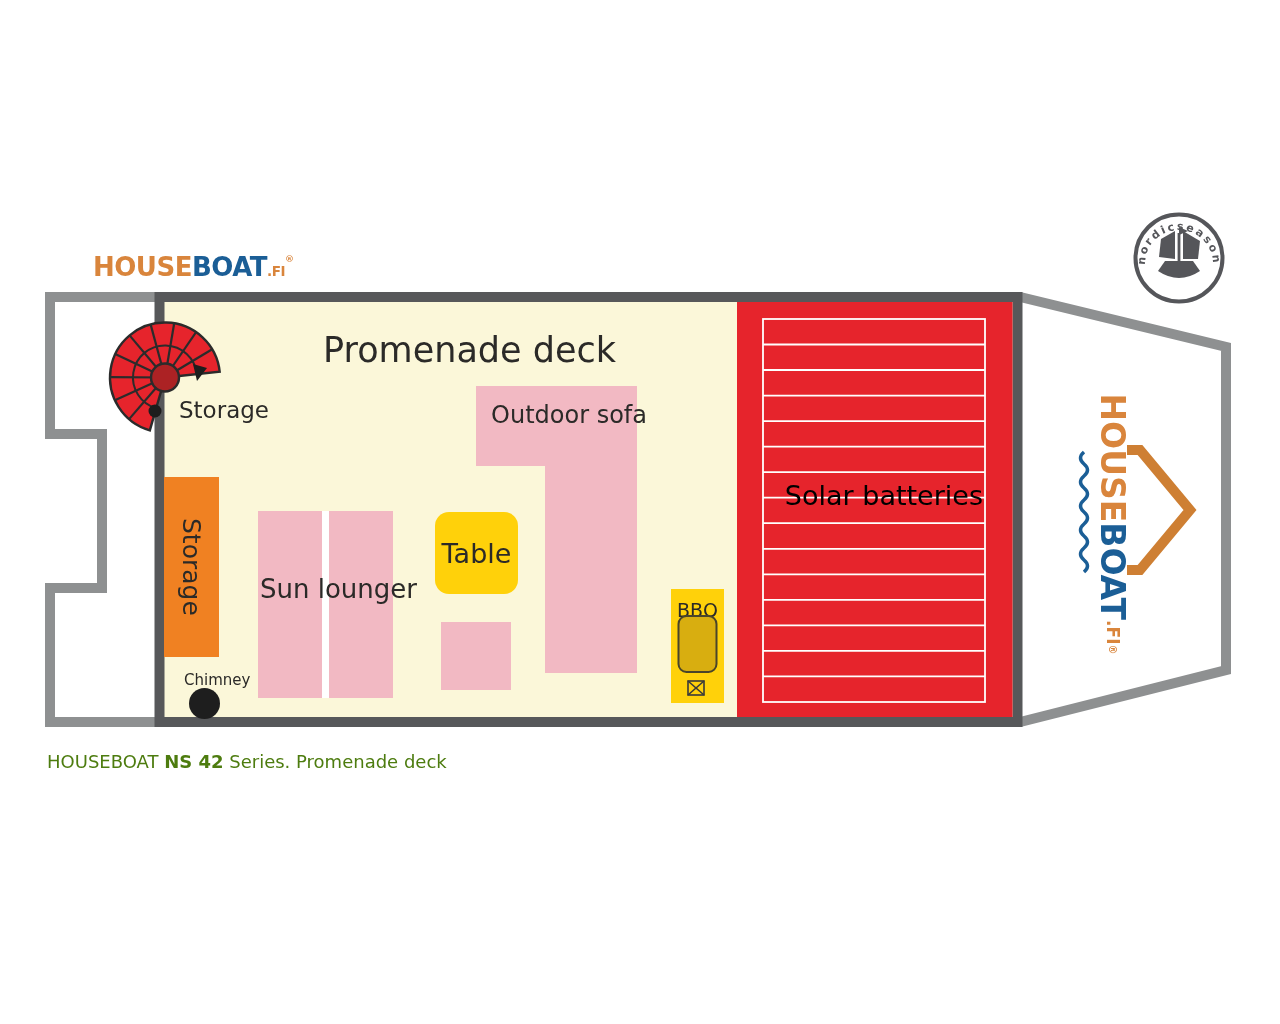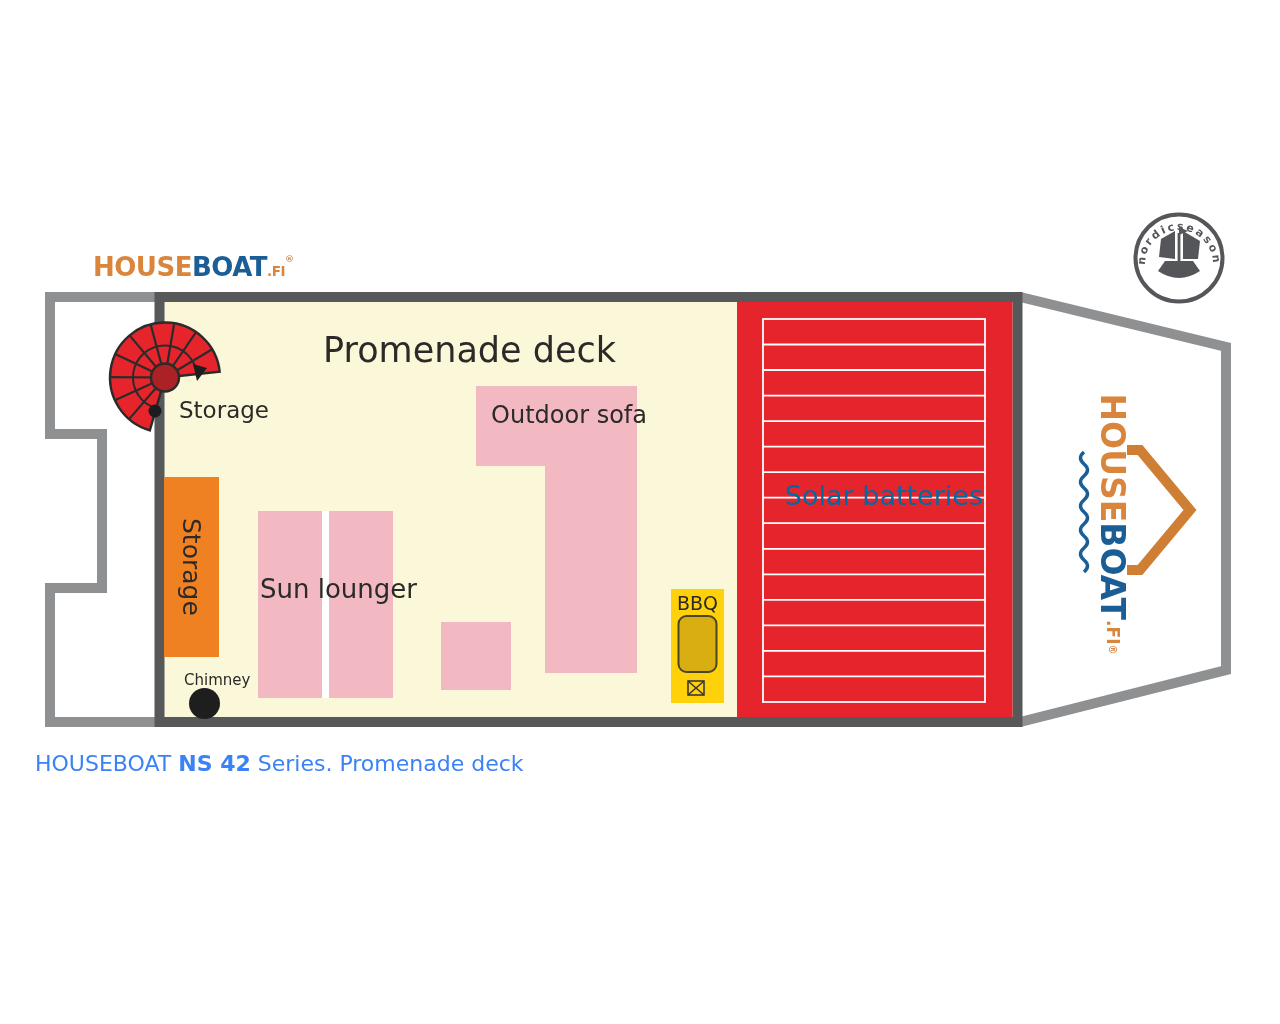--- a/index.html
+++ b/index.html
@@ -16,51 +16,51 @@
   .brand-top{left:46px;top:252px;font-weight:bold;font-size:26px;letter-spacing:-0.5px;white-space:nowrap;margin-left:47px;}
   .brand-top .house{color:#d9853c;}
   .brand-top .boat{color:#1b5e96;}
   .brand-top .tld{color:#d9853c;font-size:13.5px;}
   .brand-top .reg{color:#d9853c;font-size:9px;vertical-align:14px;}
 
   
   .title{left:276px;top:329px;width:340px;font-size:35px;}
   .stairway{left:179px;top:397px;font-size:23px;}
   .chimney-l{left:184px;top:671px;font-size:15px;}
-  .solar-l{left:763px;top:477px;width:220px;font-size:27px;line-height:37px;color:#0369a1;}
+  .solar-l{left:763px;top:477px;width:220px;font-size:27px;line-height:37px;color:#000000;}
   .lounger-l{left:237px;top:574px;width:180px;font-size:26px;line-height:30px;}
   .sofa-l{left:467px;top:402px;width:180px;font-size:24px;line-height:26px;}
 
   
   .storage{left:164px;top:477px;width:55px;height:180px;background:#f08122;display:flex;align-items:center;justify-content:center;}
   .storage .vtext{writing-mode:vertical-rl;font-size:25px;color:#2b2a28;}
   .lounger1{left:258px;top:511px;width:64px;height:187px;background:#f2b9c3;}
   .loungergap{left:322px;top:511px;width:7px;height:187px;background:#ffffff;}
   .lounger2{left:329px;top:511px;width:64px;height:187px;background:#f2b9c3;}
   .table{left:435px;top:512px;width:83px;height:82px;background:#ffd10a;border-radius:14px;display:flex;align-items:center;justify-content:center;font-size:27px;}
   .stool{left:441px;top:622px;width:70px;height:68px;background:#f2b9c3;}
   .sofa-top{left:476px;top:386px;width:161px;height:80px;background:#f2b9c3;}
   .sofa-side{left:545px;top:466px;width:92px;height:207px;background:#f2b9c3;}
   .bbq{left:671px;top:589px;width:53px;height:114px;background:#ffd10a;}
-  .bbq .bbq-t{position:absolute;left:0;top:3px;width:100%;text-align:center;font-size:19px;}
+  .bbq .bbq-t{position:absolute;left:0;top:10px;width:100%;text-align:center;font-size:19px;}
 
   
   .bow-logo{
     left:1136px;top:388px;width:272px;height:46px;
     transform:rotate(90deg);transform-origin:0 0;
     display:flex;align-items:center;justify-content:center;
     font-weight:bold;font-size:33px;white-space:nowrap;
   }
   .bow-logo .house{color:#d9853c;}
   .bow-logo .boat{color:#1b5e96;}
   .bow-logo .tld{color:#d9853c;font-size:17px;}
   .bow-logo .reg{color:#d9853c;font-size:10px;vertical-align:18px;}
 
   
-  .caption{left:35px;top:751px;font-size:22px;color:#3b82f6;white-space:nowrap;}
+  .caption{left:47px;top:751px;font-size:18px;color:#4d7c0f;white-space:nowrap;}
   .caption span{white-space:pre;}
   .caption .model{font-weight:bold;}
 </style>
 </head>
 <body>
 
 <div class="canvas">
 
   <svg class="base" width="1280" height="1024" viewBox="0 0 1280 1024">
 
@@ -139,20 +139,23 @@
 
   <div class="ov storage">
     <span class="vtext">Storage</span>
   </div>
 
   <div class="ov lounger1"></div>
   <div class="ov loungergap"></div>
   <div class="ov lounger2"></div>
   <div class="ov lbl lounger-l center">Sun lounger</div>
 
+  <div class="ov table">
+    <span>Table</span>
+  </div>
   <div class="ov stool"></div>
 
   <div class="ov sofa-top"></div>
   <div class="ov sofa-side"></div>
   <div class="ov lbl sofa-l center">Outdoor sofa</div>
 
   <div class="ov bbq">
     <div class="bbq-t">BBQ</div>
     <svg width="53" height="114" viewBox="0 0 53 114" style="position:absolute;left:0;top:0;">
       <rect x="7.5" y="27" width="38" height="56" rx="8" fill="#D8AE10" stroke="#4a452a" stroke-width="2"></rect>

